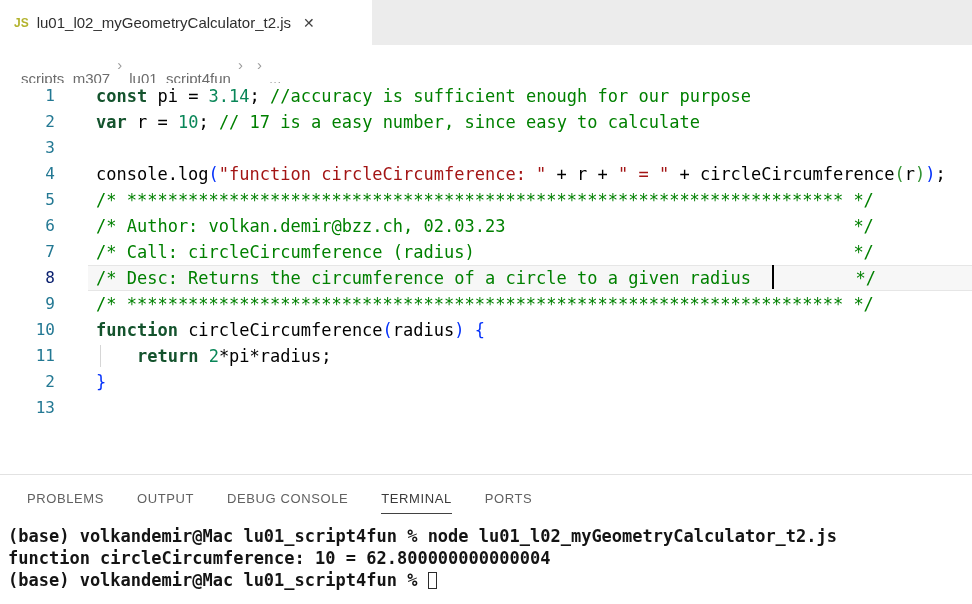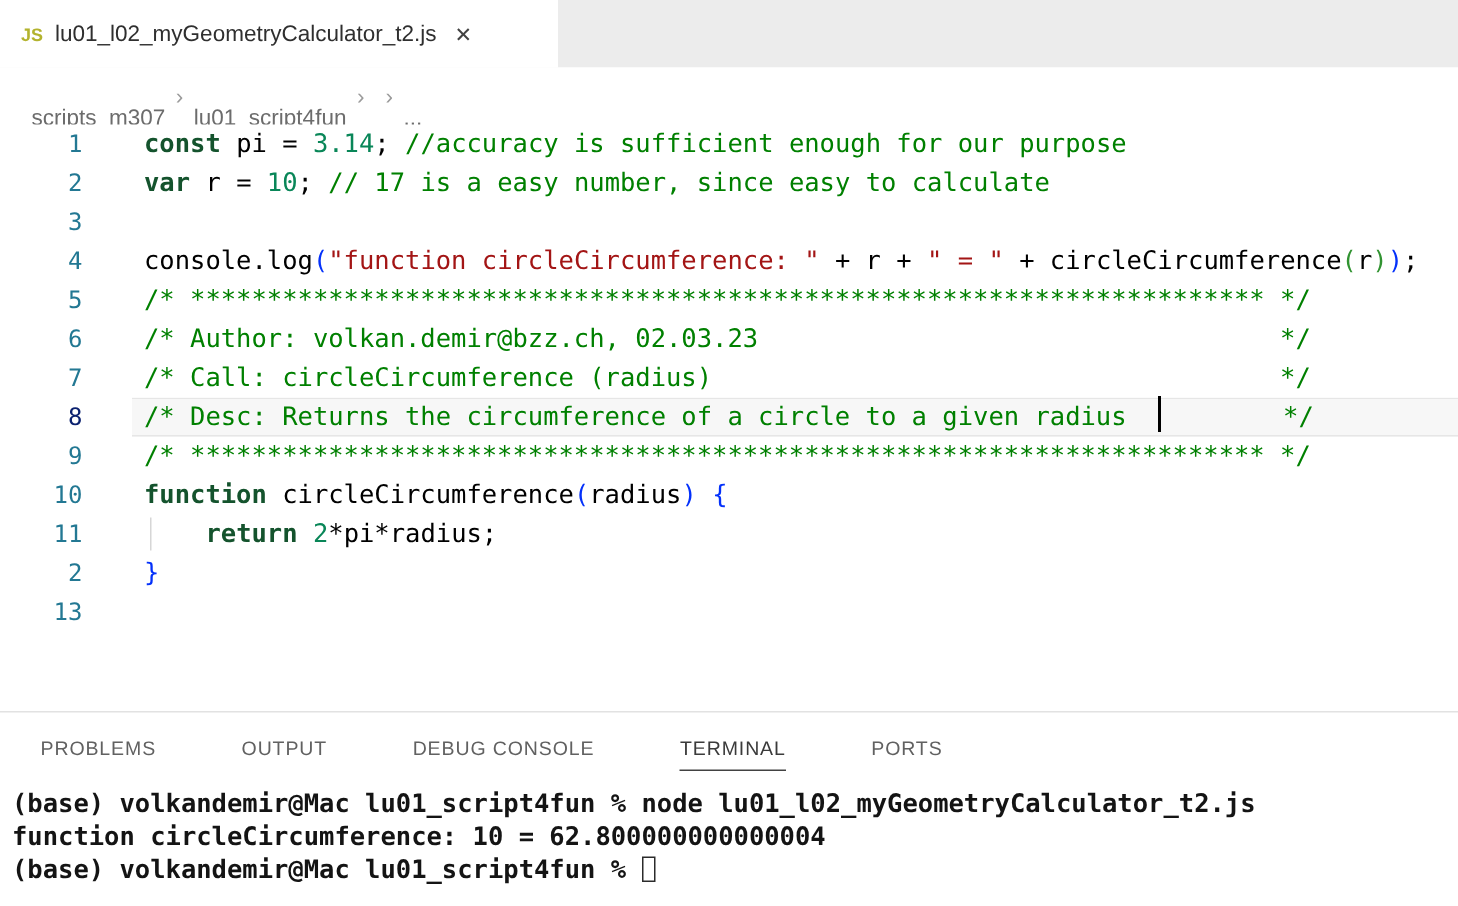--- a/index.html
+++ b/index.html
@@ -40,21 +40,21 @@
   .tok-b1  { color:#0431fa; }
   .tok-b2  { color:#319331; }
   .caret { display:inline-block; width:0; border-left:2px solid #000; height:24px;
     vertical-align:middle; margin-top:-4px; }
   .indent-guide { position:absolute; left:12px; top:2px; bottom:2px;
     border-left:1px solid #d6d6d6; }
 
   
   .panel { position:absolute; left:0; right:0; top:474px; bottom:0;
     border-top:1px solid #e2e2e2; background:#fff; }
-  .panel-tabs { display:flex; align-items:flex-start; padding:16px 0 0 27px; height:48px;gap:24px; }
+  .panel-tabs { display:flex; align-items:flex-start; padding:16px 0 0 27px; height:48px; }
   .panel-tab { font-size:13px; letter-spacing:0.6px; color:#616161; margin-right:33px;
     padding-bottom:7px; border-bottom:1.5px solid transparent; cursor:pointer;
     white-space:nowrap; }
   .panel-tab.active { color:#3b3b3b; border-bottom-color:#424242; }
 
   .terminal { font-family:"DejaVu Sans Mono","Liberation Mono",monospace; font-size:17px;
     color:#141414; padding:2px 0 0 8px;font-weight:bold; }
   .terminal .tline { height:22px; line-height:22px; white-space:pre; }
   .term-cursor { display:inline-block; width:9px; height:17px;
     border:1.5px solid #2b2b2b; vertical-align:-3px; }

